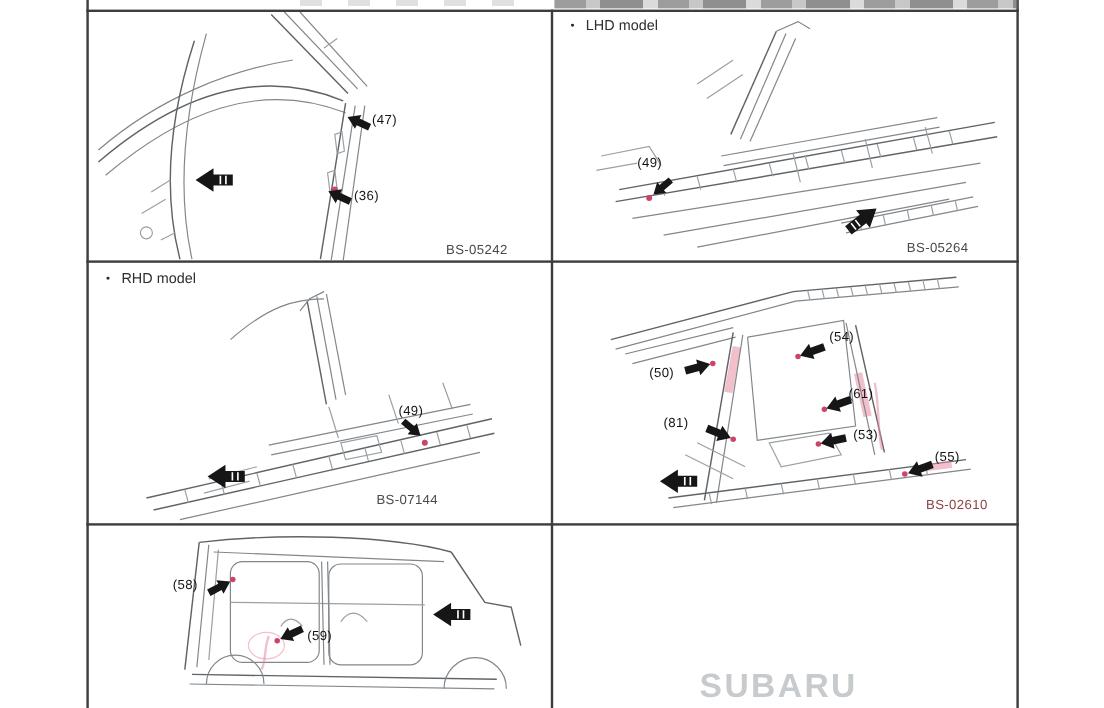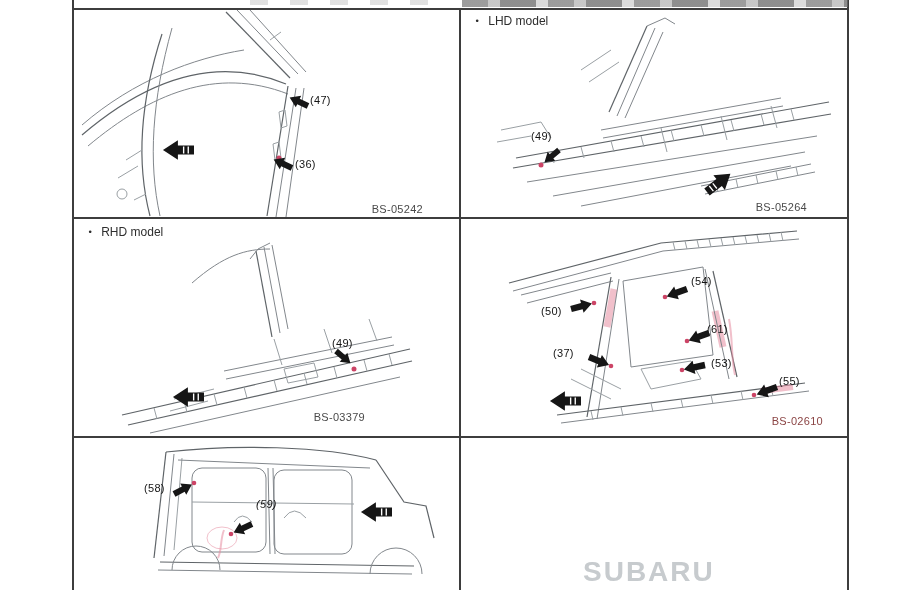--- a/index.html
+++ b/index.html
@@ -139,21 +139,21 @@
       <circle class="dot" cx="280" cy="150" r="2.5"></circle>
       <g class="blk" transform="translate(262,132) rotate(40) scale(0.7)">
         <polygon points="0,-4 14,-4 14,-8.5 27,0 14,8.5 14,4 0,4"></polygon>
         </g>
       <g transform="translate(130,178) rotate(180) scale(1.15)">
         <polygon class="blk" points="0,-4 14,-4 14,-8.5 27,0 14,8.5 14,4 0,4"></polygon>
         <path class="hatch" d="M5,-3 L5,3 M9,-3 L9,3"></path>
         </g>
     </svg>
     <div class="callout" style="left:258px;top:118px;">(49)</div>
-    <div class="figcode" style="right:30px;bottom:12px;">BS-03379</div>
+    <div class="figcode" style="right:30px;bottom:12px;">BS-07144</div>
   </div>
 
   <div class="panel" style="left:461px;top:219px;width:386px;height:216px;">
     <svg class="sketch" width="386" height="216" viewBox="0 0 386 216">
       <path class="ln2" d="M48,64 L200,24 L336,12"></path>
         <path class="ln" d="M52,72 L202,32 L338,20"></path>
       <path class="rib" d="M212,23 L214,31 M224,22 L226,30 M236,21 L238,29 M248,20 L250,28 M260,19 L262,27 M272,18 L274,26 M284,17 L286,25 M296,16 L298,24 M308,14 L310,23 M320,13 L322,22"></path>
       <path class="ln" d="M60,76 L150,54 M66,84 L152,62"></path>
       <path class="pink" stroke-width="7" d="M153,70 L146,108"></path>
       <path class="ln2" d="M150,58 L126,198"></path>
@@ -192,21 +192,21 @@
         </g>
       <g class="blk" transform="translate(316,168) rotate(160) scale(0.8)">
           <polygon points="0,-4 14,-4 14,-8.5 27,0 14,8.5 14,4 0,4"></polygon>
         </g>
       <g transform="translate(120,182) rotate(180) scale(1.15)">
         <polygon class="blk" points="0,-4 14,-4 14,-8.5 27,0 14,8.5 14,4 0,4"></polygon>
         <path class="hatch" d="M5,-3 L5,3 M9,-3 L9,3"></path>
         </g>
     </svg>
     <div class="callout" style="left:80px;top:86px;">(50)</div>
-    <div class="callout" style="left:92px;top:128px;">(37)</div>
+    <div class="callout" style="left:92px;top:128px;">(81)</div>
     <div class="callout" style="left:230px;top:56px;">(54)</div>
     <div class="callout" style="left:246px;top:104px;">(61)</div>
     <div class="callout" style="left:250px;top:138px;">(53)</div>
     <div class="callout" style="left:318px;top:156px;">(55)</div>
     <div class="figcode red" style="right:24px;bottom:8px;">BS-02610</div>
   </div>
 
   <div class="panel" style="left:74px;top:438px;width:385px;height:129px;">
     <svg class="sketch" width="385" height="152" viewBox="0 0 385 152">
       <path class="ln2" d="M92,14 C160,6 250,8 302,22"></path>
@@ -233,20 +233,20 @@
         </g>
       <g class="blk" transform="translate(178,86) rotate(155) scale(0.75)">
           <polygon points="0,-4 14,-4 14,-8.5 27,0 14,8.5 14,4 0,4"></polygon>
         </g>
       <g transform="translate(318,74) rotate(180) scale(1.15)">
         <polygon class="blk" points="0,-4 14,-4 14,-8.5 27,0 14,8.5 14,4 0,4"></polygon>
         <path class="hatch" d="M5,-3 L5,3 M9,-3 L9,3"></path>
         </g>
     </svg>
     <div class="callout" style="left:70px;top:44px;">(58)</div>
-    <div class="callout" style="left:182px;top:60px;font-style:italic;">(59)</div>
+    <div class="callout" style="left:182px;top:86px;">(59)</div>
   </div>
 
   <div class="panel" style="left:461px;top:438px;width:386px;height:152px;margin-top:36px;">
     <div class="watermark" style="left:122px;top:82px;">SUBARU</div>
   </div>
 
 </div>
 
 </body></html>

